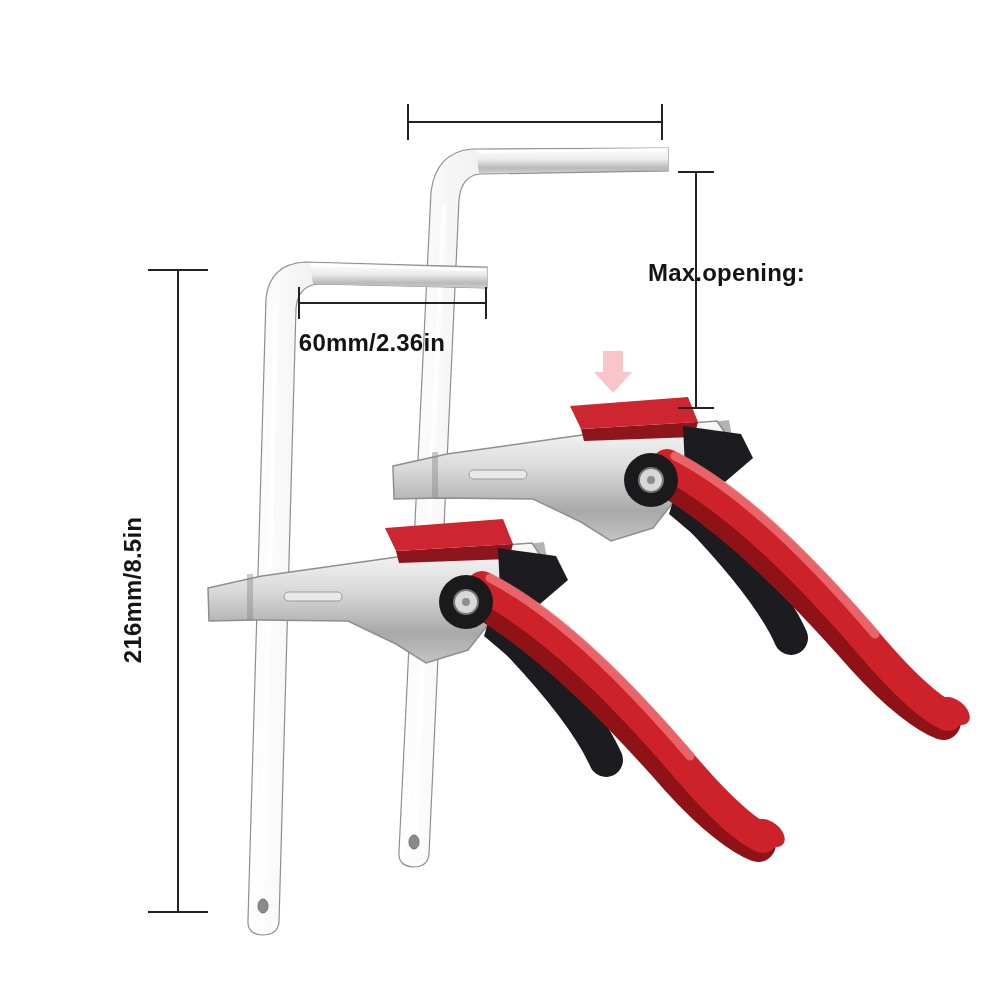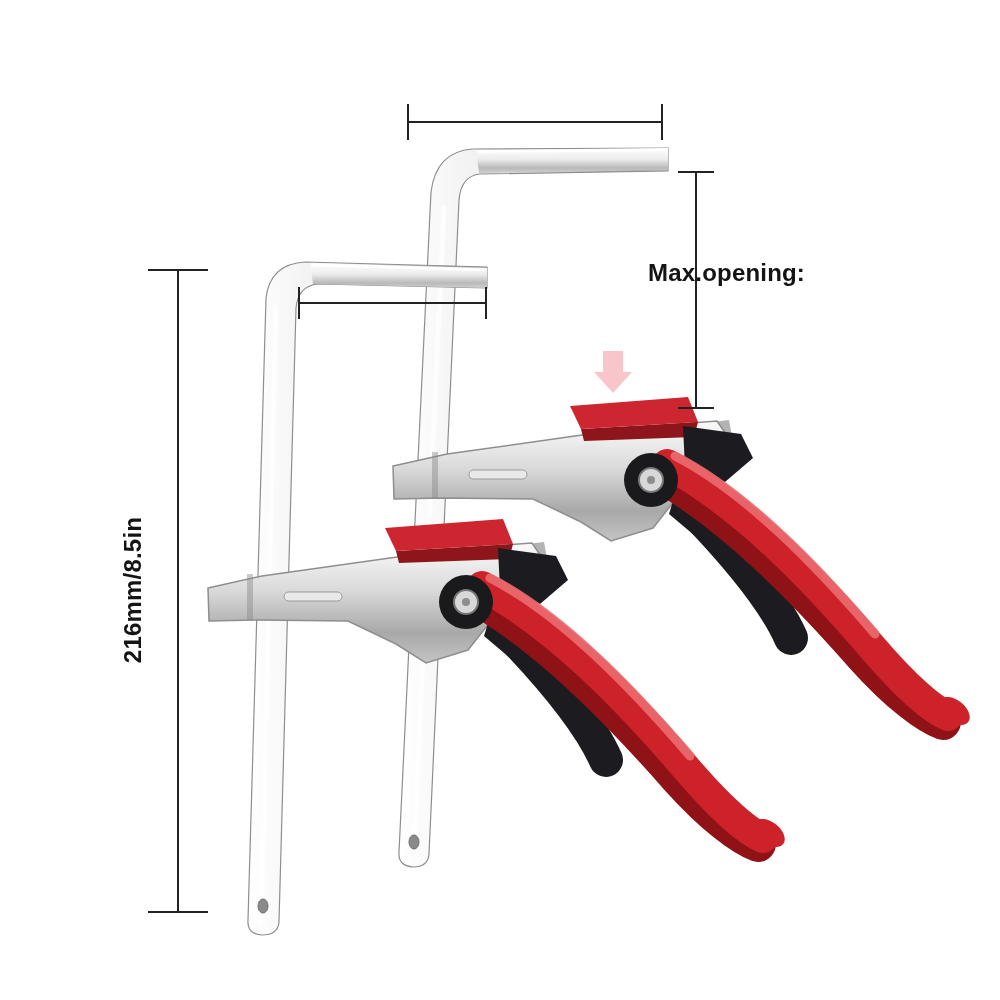--- a/index.html
+++ b/index.html
@@ -96,19 +96,20 @@
       <path d="M 678,172 L 714,172"></path>
       <path d="M 678,408 L 714,408"></path>
 
       <path d="M 178,270 L 178,912"></path>
       <path d="M 148,270 L 208,270"></path>
       <path d="M 148,912 L 208,912"></path>
     </g>
   </svg>
 
 
+  <div class="dim-label lbl-small">60mm/2.36in</div>
 
   <div class="dim-label lbl-max">
     <div>Max.opening:</div>
   </div>
 
   <div class="dim-label lbl-height">216mm/8.5in</div>
 </div>
 
 </body></html>

